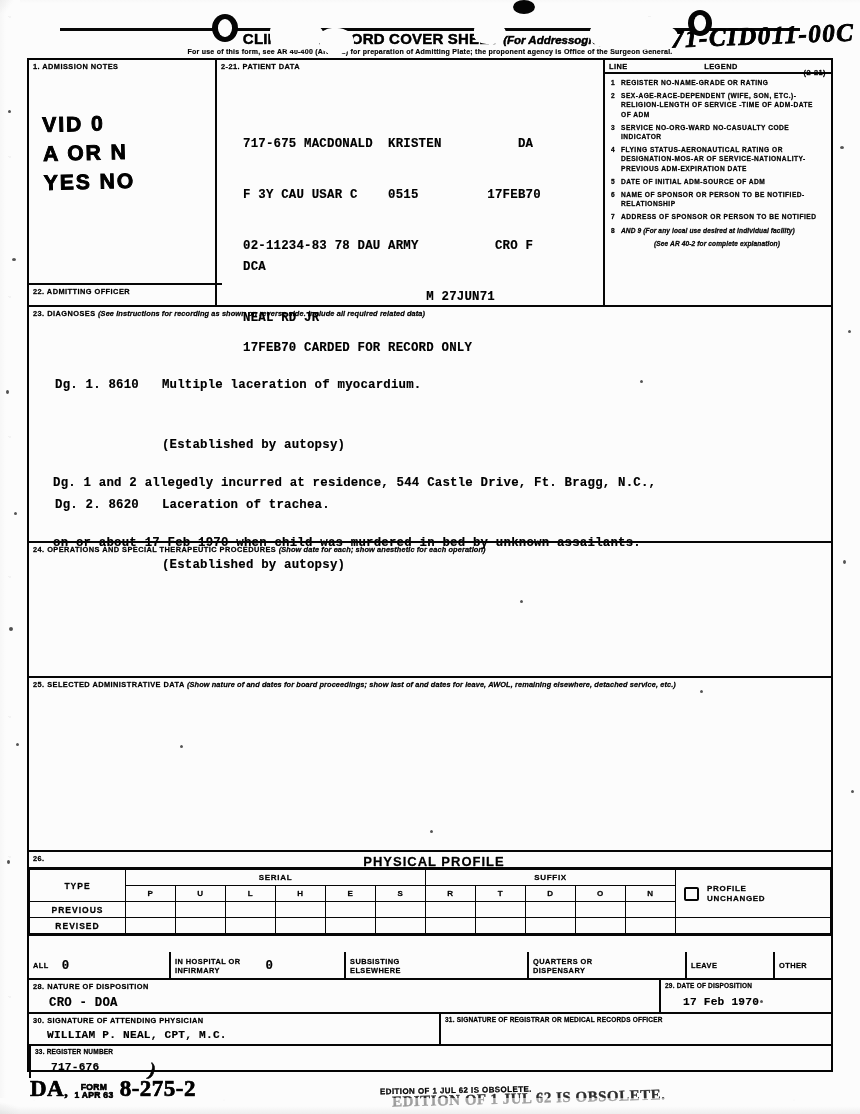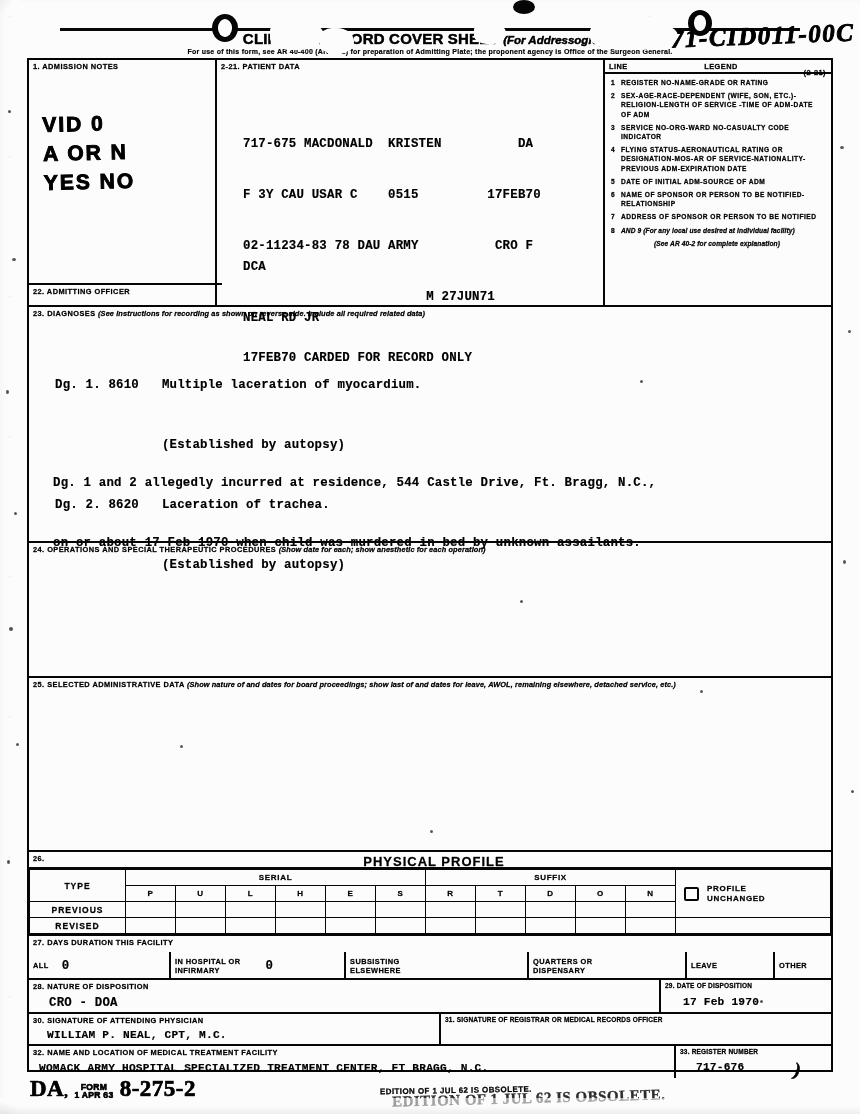--- a/index.html
+++ b/index.html
@@ -219,21 +219,21 @@
         <div class="cap bt" style="position:absolute;left:0;bottom:0;width:100%;height:18px;">22. ADMITTING OFFICER</div>
       </div>
 
       <div class="cell bl" style="width:388px;">
         <div class="cap">2-21. PATIENT DATA</div>
         <div class="tw" style="position:absolute;left:26px;top:42px;">
           <div>717-675 MACDONALD  KRISTEN          DA</div>
           <div>F 3Y CAU USAR C    0515         17FEB70</div>
           <div>02-11234-83 78 DAU ARMY          CRO F</div>
           <div>                        M 27JUN71</div>
-          <div style="margin-top:10px;">17FEB70 CARDED FOR RECORD ONLY</div>
+          <div style="margin-top:0;">17FEB70 CARDED FOR RECORD ONLY</div>
         </div>
         <div class="tw" style="position:absolute;left:26px;top:165px;">
           <div>DCA</div>
           <div>NEAL RD JR</div>
         </div>
       </div>
 
       <div class="cell bl" style="width:228px;">
         <div class="row bb" style="height:14px;">
           <div class="cap" style="width:46px;">LINE</div>
@@ -387,21 +387,20 @@
           <td></td>
               <td></td>
           <td></td>
           <td></td>
         </tr>
       </tbody>
         </table>
     </div>
 
     <div class="cell bt" style="height:44px;position:relative;">
-      <div class="cap">27. DAYS DURATION THIS FACILITY</div>
       <div class="row" style="position:absolute;left:0;top:16px;width:100%;height:28px;">
         <div class="cell" style="width:140px;display:flex;align-items:center;">
           <span class="cap" style="padding-top:0;">ALL</span>
           <span class="tw" style="margin-left:10px;">0</span>
         </div>
         <div class="cell bl" style="width:175px;display:flex;align-items:center;">
           <span class="cap" style="padding-top:0;line-height:9px;">
             <span>IN HOSPITAL OR</span><br>
             <span>INFIRMARY</span>
           </span>
@@ -444,24 +443,20 @@
         <div class="cap">30. SIGNATURE OF ATTENDING PHYSICIAN</div>
         <div class="tw tw-sm" style="position:absolute;left:18px;top:14px;">WILLIAM P. NEAL, CPT, M.C.</div>
       </div>
       <div class="cell bl" style="flex:1;position:relative;">
         <div class="cap capsm">31. SIGNATURE OF REGISTRAR OR MEDICAL RECORDS OFFICER</div>
         <div class="tw tw-sm" style="position:absolute;left:18px;top:14px;"></div>
       </div>
     </div>
 
     <div class="row bt" style="height:34px;">
-      <div class="cell" style="width:645px;position:relative;">
-        <div class="cap">32. NAME AND LOCATION OF MEDICAL TREATMENT FACILITY</div>
-        <div class="tw tw-sm" style="position:absolute;left:10px;top:15px;">WOMACK ARMY HOSPITAL SPECIALIZED TREATMENT CENTER, FT BRAGG, N.C.</div>
-      </div>
       <div class="cell bl" style="flex:1;position:relative;">
         <div class="cap capsm">33. REGISTER NUMBER</div>
         <div class="tw tw-sm" style="position:absolute;left:20px;top:14px;">717-676</div>
         <div style="position:absolute;left:118px;top:13px;font-family:'Liberation Serif',serif;font-size:19px;font-weight:bold;transform:rotate(18deg);-webkit-text-stroke:.6px #111;color:#111;">)</div>
       </div>
     </div>
 
   </div>
 
   <div id="formno">

